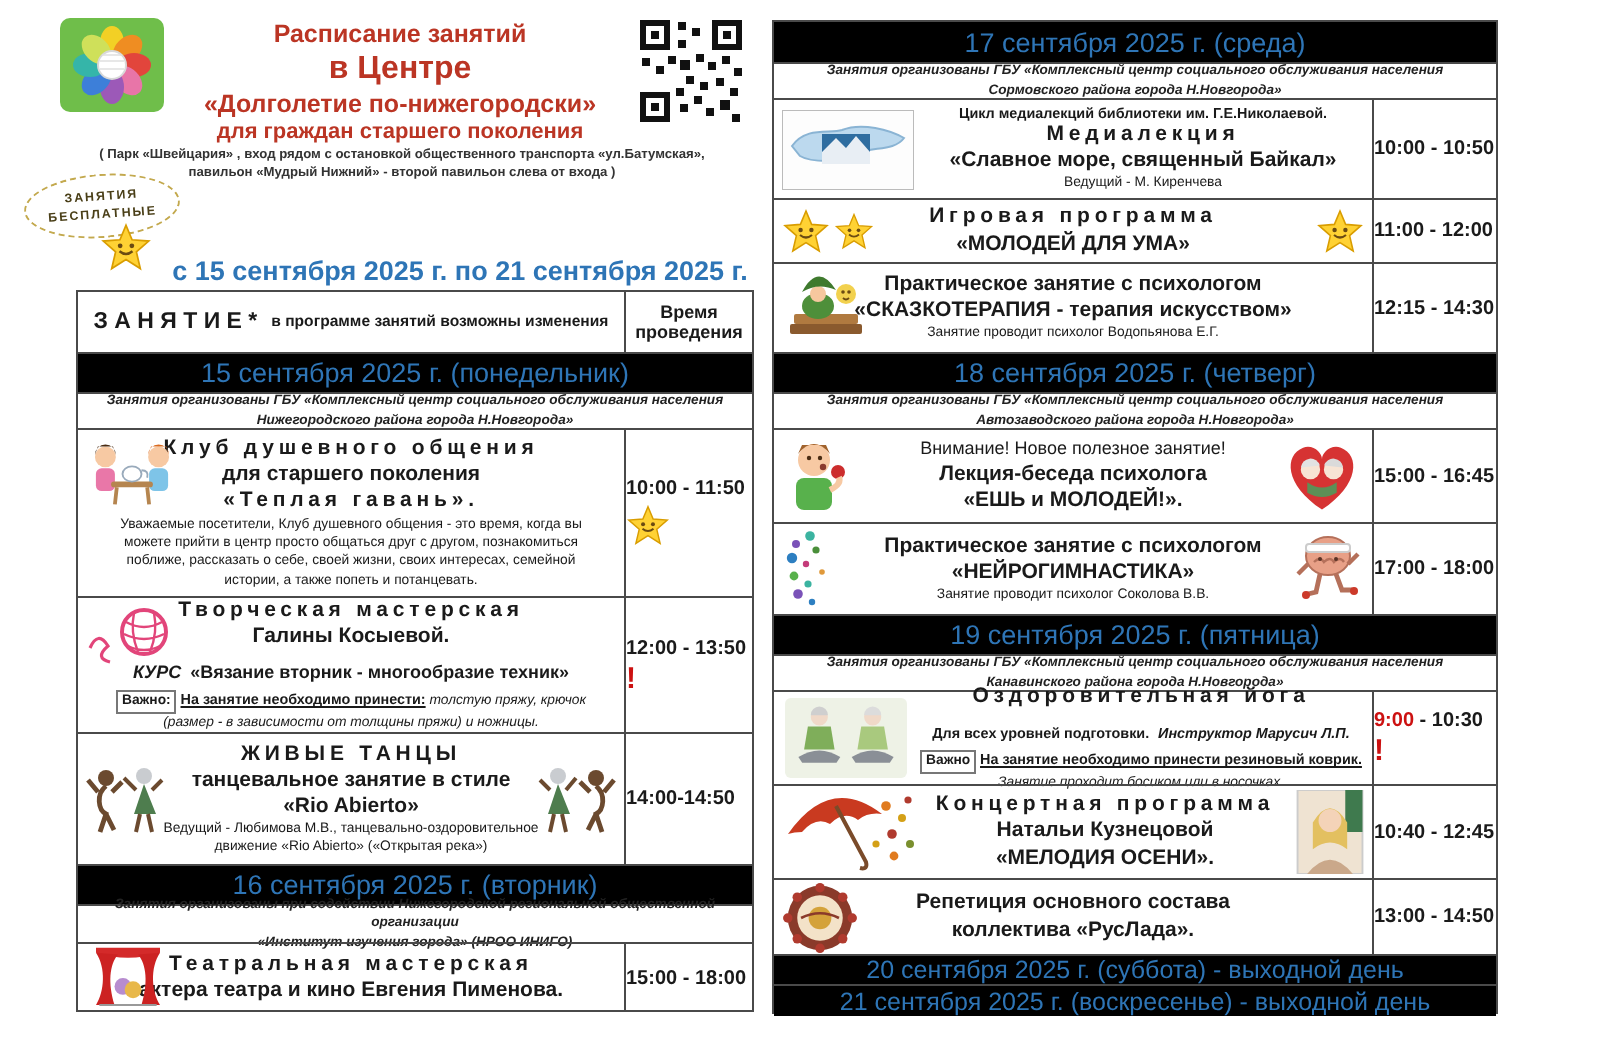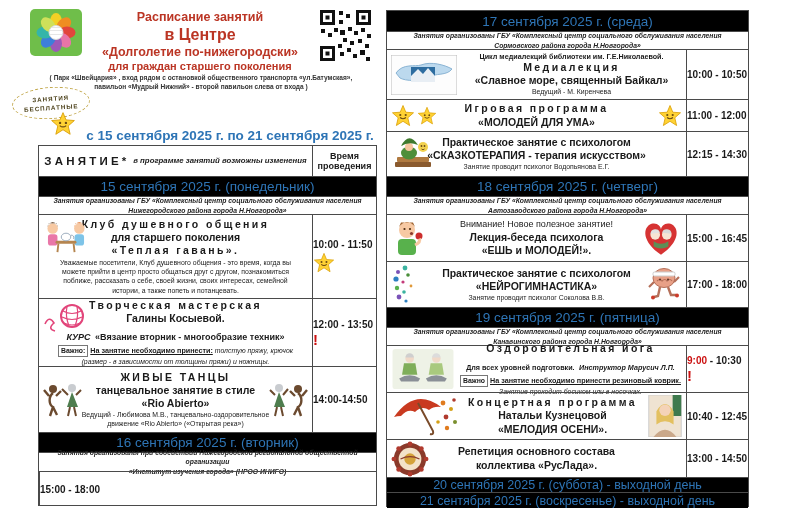--- a/index.html
+++ b/index.html
@@ -29,21 +29,21 @@
   .ct{width:64px;border-left:1px solid #4a4a4a;display:flex;flex-direction:column;align-items:flex-start;
       justify-content:center;gap:2px;font-weight:700;font-size:10px;box-sizing:border-box;text-align:center}
   .ct2{width:62px}
   .dayhdr{border-top:1px solid #4a4a4a;background:#000000;color:#2e75b6;font-weight:400;
           font-size:13.5px;text-align:center;display:flex;align-items:center;justify-content:center;
           box-sizing:border-box}
   .org{border-top:1px solid #4a4a4a;font-size:6.8px;font-weight:700;font-style:italic;color:#222;
        text-align:center;display:flex;flex-direction:column;justify-content:center;line-height:1.4;
        box-sizing:border-box}
   .hdr-b{font-weight:800;font-size:11.5px}
-  .hdr-i{font-weight:700;font-style:italic;font-size:7.8px;margin-left:7px}
+  .hdr-i{font-weight:700;font-size:7.8px;margin-left:7px}
   .sp{font-weight:700;letter-spacing:2.4px;font-size:10.5px}
   .b{font-weight:700;font-size:10.5px}
   .b9{font-weight:700;font-size:9px}
   .r9{font-size:9px}
   .sm{font-size:6.9px;line-height:1.35}
   .smb{font-size:7.2px;font-weight:700}
   .it{font-style:italic}
   .u{text-decoration:underline}
   .vbox{display:inline-block;border:1px solid #777;padding:0 2px;font-weight:700;font-style:normal}
   .excl{color:#cc1111;font-weight:800;font-size:15px;line-height:1}
@@ -254,20 +254,34 @@
       </div>
     </div>
 
     <div class="dayhdr" style="height:20px">16 сентября 2025 г. (вторник)</div>
     <div class="org" style="height:19px">
       <span>Занятия организованы  при содействии Нижегородской региональной общественной организации</span>
       <span>«Институт изучения города» (НРОО ИНИГО)</span>
     </div>
 
     <div class="trow" style="height:35px">
+      <div class="cc">
+        <div class="icon-l">
+          <svg width="42" height="32" viewBox="0 0 46 38">
+            <path d="M4 4 Q23 10 42 4 L42 1 L4 1 Z" fill="#d42a2a"></path>
+            <path d="M4 4 C10 13 9 27 4 35 L15 35 C11 22 12 11 17 5 Z" fill="#cc2222"></path>
+            <path d="M42 4 C36 13 37 27 42 35 L31 35 C35 22 34 11 29 5 Z" fill="#cc2222"></path>
+            <circle cx="20" cy="24" r="5" fill="#b78ccf"></circle>
+            <circle cx="26" cy="26" r="5" fill="#e8b84a"></circle>
+            <path d="M6 35 H40" stroke="#999" stroke-width="1.2"></path>
+          </svg>
+        </div>
+        <div class="sp">Театральная мастерская</div>
+        <div class="b">актера театра и кино Евгения Пименова.</div>
+      </div>
       <div class="ct">
         <span>15:00 - 18:00</span>
       </div>
     </div>
   </div>
 
   <div class="tbl" style="left:386px;top:10px;width:363px;height:497px">
 
     <div class="dayhdr nt" style="height:20px">17 сентября 2025 г. (среда)</div>
     <div class="org" style="height:18px">

